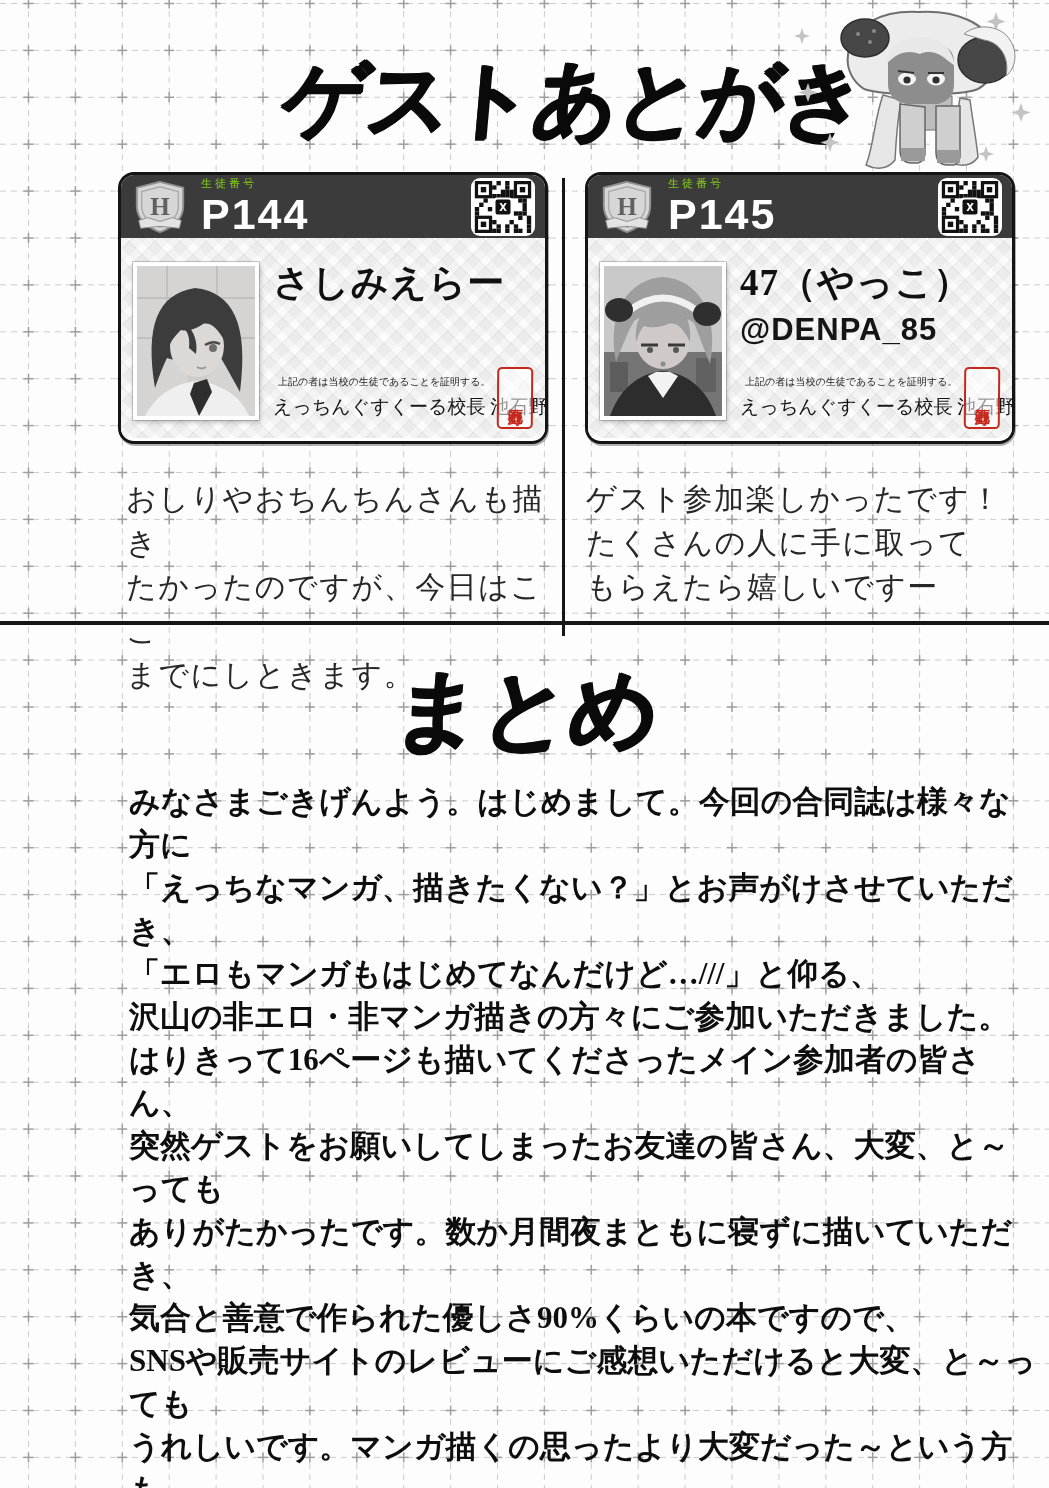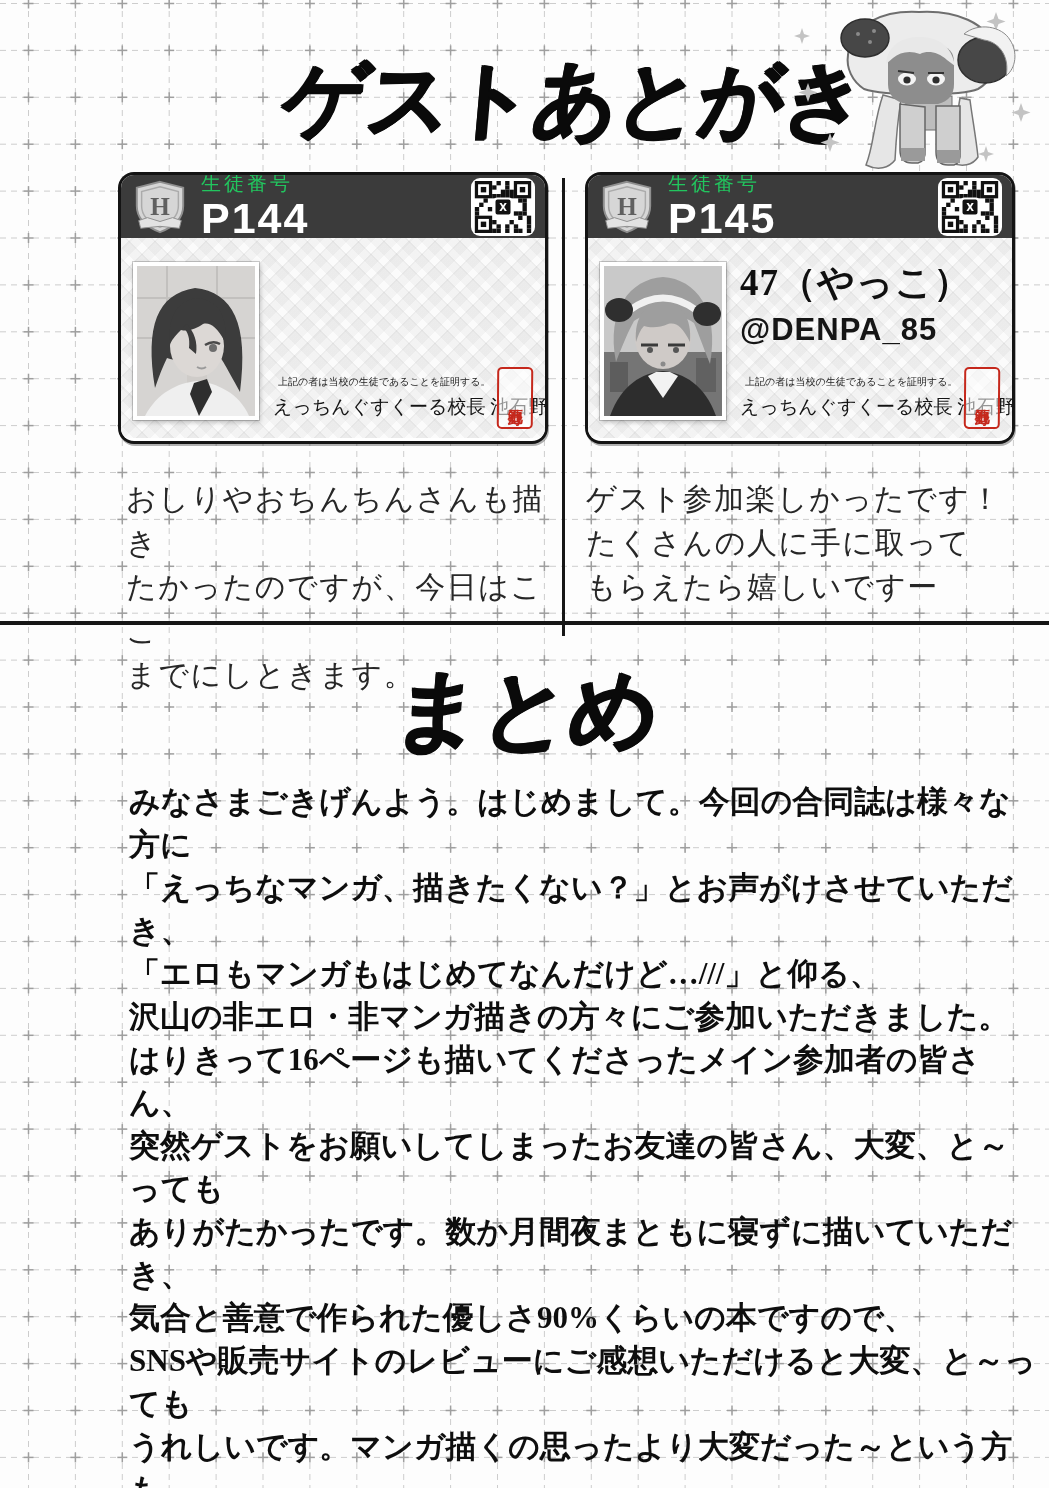--- a/index.html
+++ b/index.html
@@ -26,21 +26,21 @@
     box-shadow:1px 2px 0 rgba(0,0,0,.3);
   }
   .card.pos-left{left:118px;}
   .card.pos-right{left:585px;}
   .card-header{
     height:63px;background:#3b3b3b;display:flex;align-items:center;
     padding:0 10px 0 10px;gap:12px;
   }
   .crest{width:58px;height:58px;flex:0 0 auto;}
   .hdr-text{display:flex;flex-direction:column;line-height:1;}
-  .hdr-label{color:#22c55e;font-size:20px;letter-spacing:3px;margin-bottom:4px;}
+  .hdr-label{color:#84cc16;font-size:11px;letter-spacing:3px;margin-bottom:4px;}
   .hdr-number{color:#fff;font-size:43px;font-weight:700;letter-spacing:2px;font-family:"Liberation Sans",sans-serif;}
   .qr{margin-left:auto;position:relative;width:64px;height:58px;background:#fff;border-radius:9px;}
   .qr svg{position:absolute;left:3px;top:3px;width:58px;height:52px;}
   .qr-x{
     position:absolute;left:50%;top:50%;width:15px;height:15px;transform:translate(-50%,-50%);
     background:#111;border:2px solid #fff;border-radius:4px;color:#fff;
     font-size:10px;font-weight:700;display:flex;align-items:center;justify-content:center;
   }
   .card-body{
     position:relative;height:200px;background-color:#fbfbfb;
@@ -1684,20 +1684,21 @@
           <path d="M8,150 C20,127 40,117 60,115 C80,117 102,127 112,150 Z" fill="#efefef"></path>
           <path d="M57,117 L70,113 L75,126 L62,150 L53,128 Z" fill="#2e2e2e"></path>
           <ellipse cx="60" cy="80" rx="27" ry="31" fill="#dcd8d5"></ellipse>
           <path d="M33,78 C30,46 44,34 60,32 C81,34 91,50 88,76 C80,60 72,56 66,58 C60,62 52,66 44,64 C40,68 36,72 33,78 Z" fill="#3c3c3c"></path>
           <path d="M50,58 C57,66 61,76 59,88 L52,82 C53,72 51,66 46,61 Z" fill="#3c3c3c"></path>
           <path d="M68,79 q8,-5 15,-1" stroke="#4a4a4a" stroke-width="2.5" fill="none"></path>
           <circle cx="76" cy="82" r="4" fill="#6d6d6d"></circle>
           <path d="M60,101 q5,3 9,0" stroke="#9a9a9a" stroke-width="2" fill="none"></path>
         </svg>
       </div>
+      <div class="name">さしみえらー</div>
       <div class="cert">上記の者は当校の生徒であることを証明する。</div>
       <div class="principal">えっちんぐすくーる校長 池石野</div>
       <div class="seal">池石野</div>
     </div>
   </div>
 
   <div class="card pos-right">
     <div class="card-header">
       <svg class="crest" viewBox="0 0 60 58">
         <path d="M30,3 L54,9 V28 Q54,46 30,55 Q6,46 6,28 V9 Z" fill="#d6d6d6" stroke="#8f8f8f" stroke-width="2"></path>

